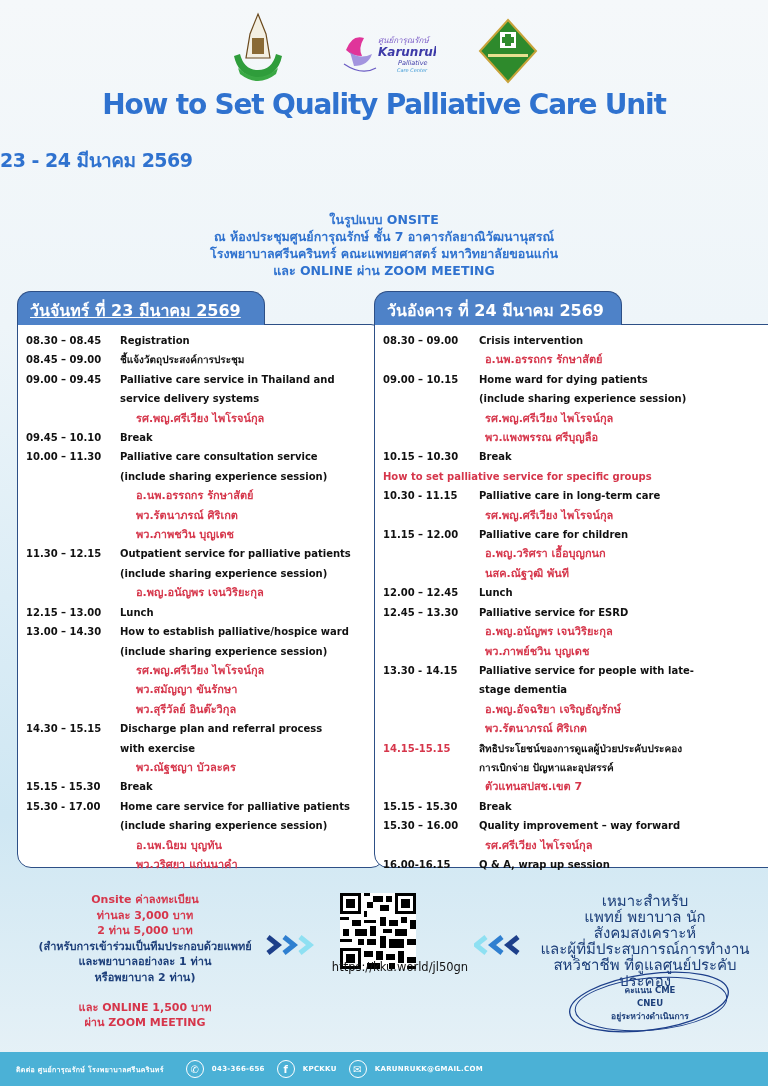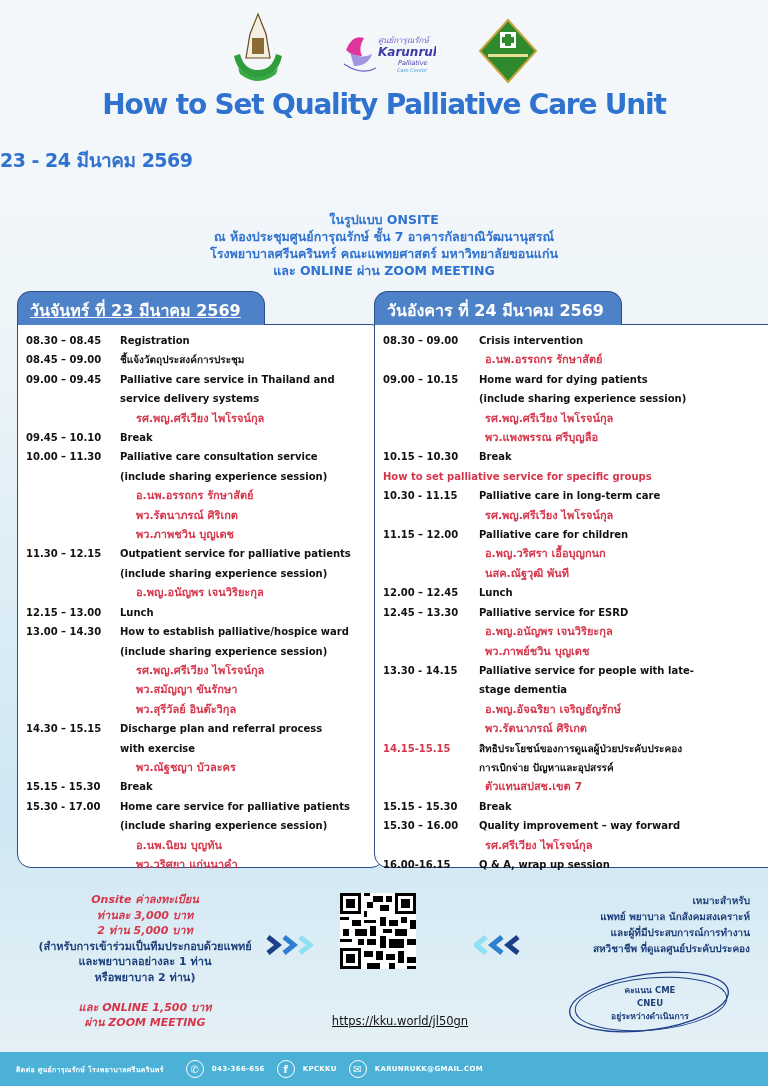--- a/index.html
+++ b/index.html
@@ -61,33 +61,33 @@
   .red-text { color: #d6364b !important; }
 
   .day-left .t { width: 94px; }
   .day-right .t { width: 96px; }
 
   
   .fee {
     position: absolute; top: 892px; left: 0; width: 290px; text-align: center;
     font-size: 11px; font-weight: bold; line-height: 15.6px;
   }
-  .fee .red { color: #d6364b; font-style: italic; }
+  .fee .red { color: #d6364b; }
   .fee .blue { color: #1d3f7a; }
   .arrows { position: absolute; top: 934px; font-size: 20px; font-weight: bold; letter-spacing: -6px; }
   .arrows-left { left: 266px; }
   .arrows-right { left: 474px; }
   .qr { position: absolute; left: 340px; top: 893px; width: 76px; height: 76px; background: #fff; }
   .qr-link {
-    position: absolute; top: 1014px; left: 310px; width: 180px; text-align: center;
-    font-size: 11.5px; color: #111; text-decoration: underline;
+    position: absolute; top: 960px; left: 310px; width: 180px; text-align: center;
+    font-size: 11.5px; color: #111; 
   }
   .target {
-    position: absolute; top: 893px; left: 540px; width: 210px; text-align: right;
-    font-size: 10px; font-weight: bold; color: #1d3f7a; line-height: 16px;
+    position: absolute; top: 893px; left: 540px; width: 210px; text-align: center;
+    font-size: 15px; font-weight: normal; color: #1d3f7a; line-height: 16px;
   }
   .cme {
     position: absolute; left: 575px; top: 972px; width: 150px; height: 56px;
     text-align: center; font-size: 8.5px; font-weight: bold; color: #1d3f7a; line-height: 13px;
     padding-top: 12px;
   }
   .cme svg { position: absolute; left: -14px; top: -4px; }
 
   
   .footer {

